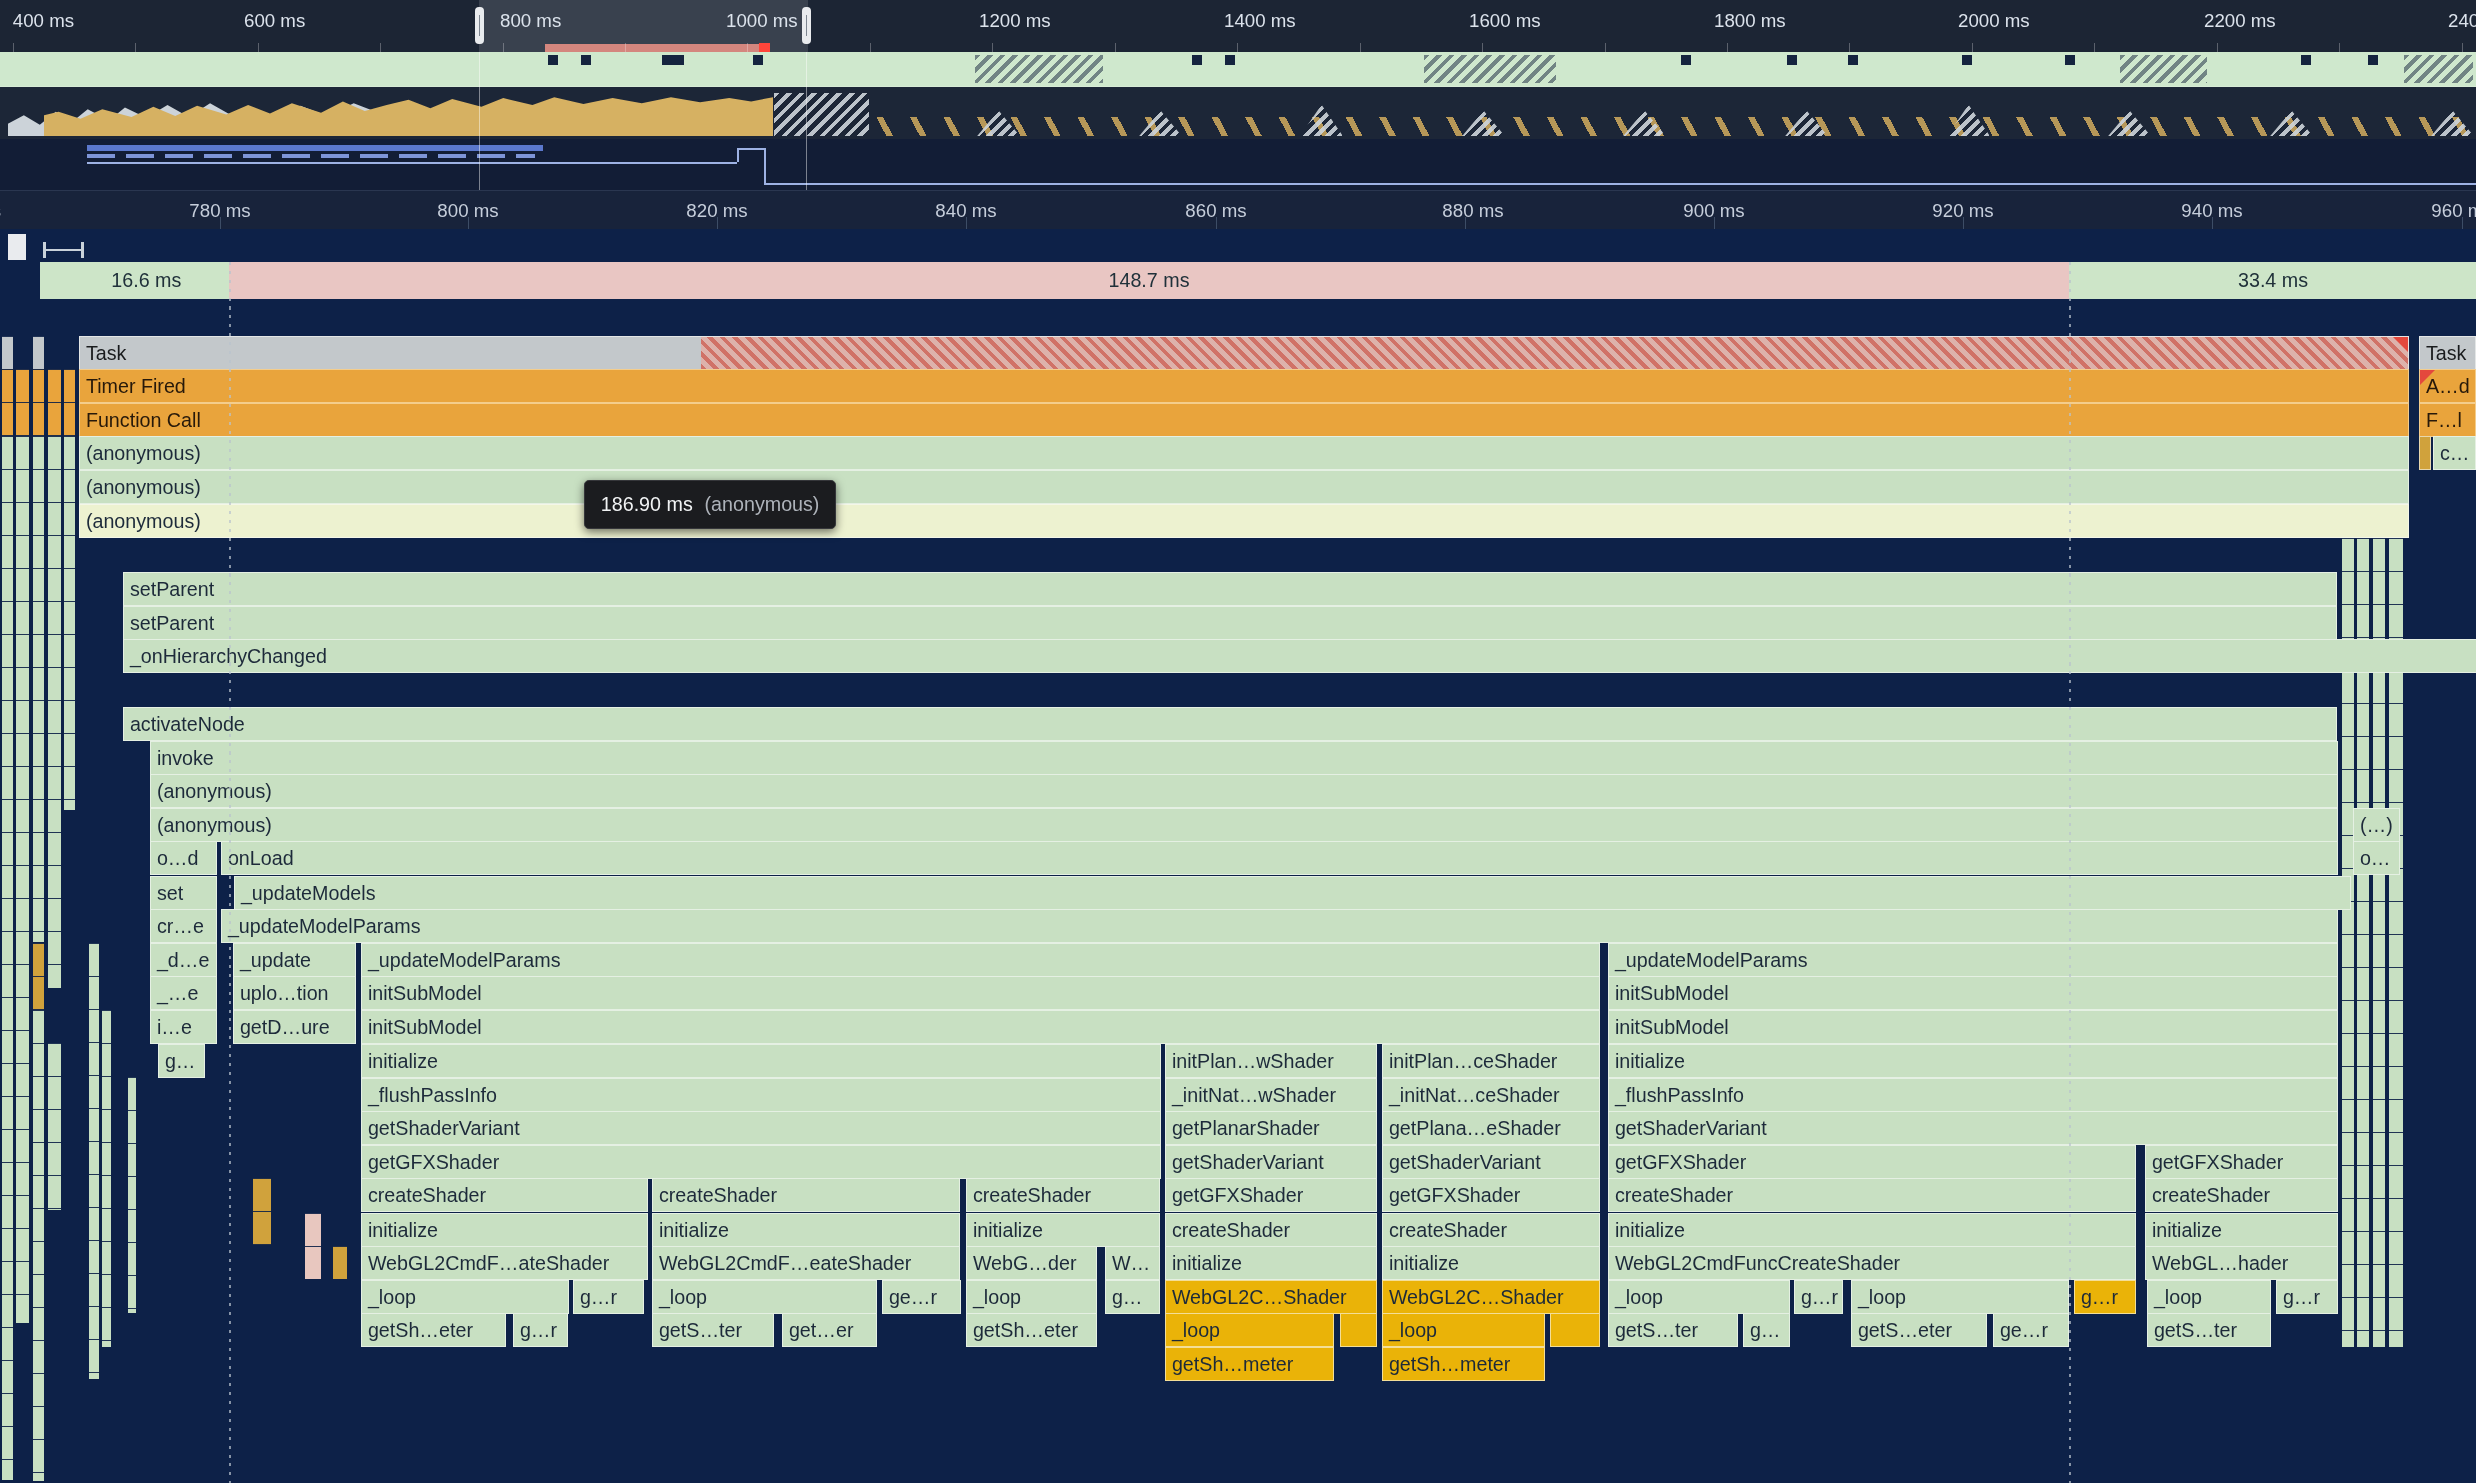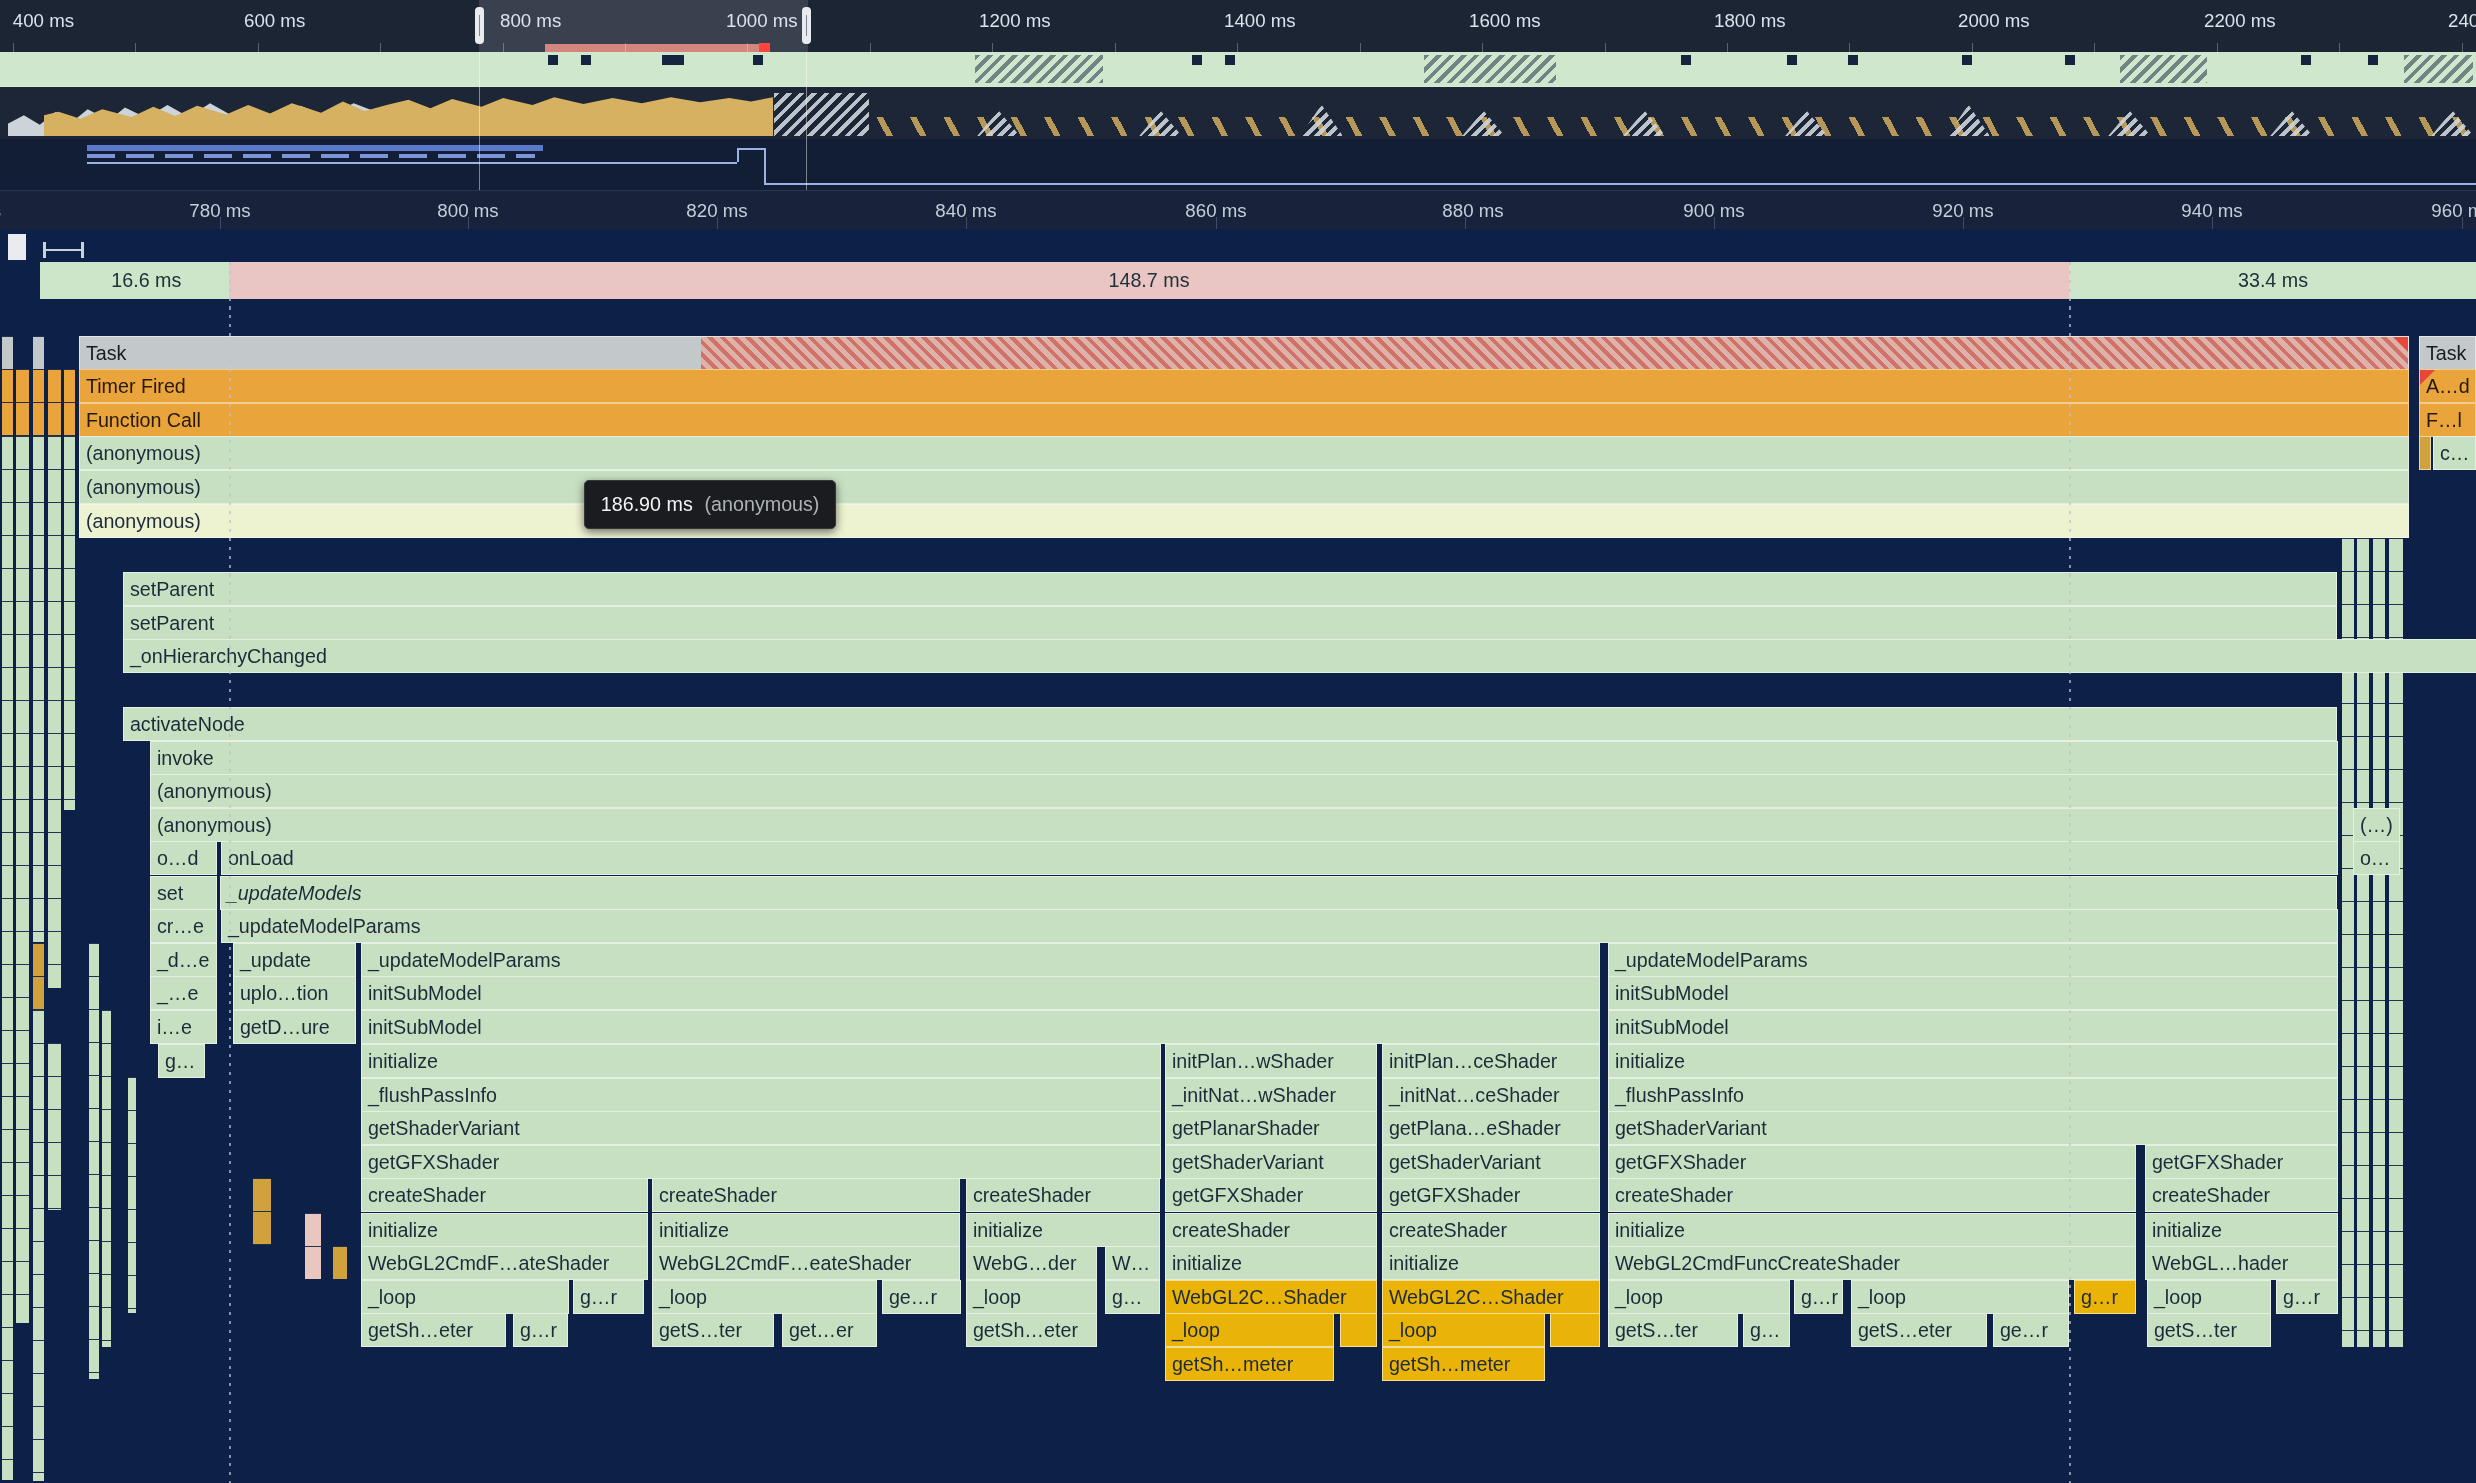--- a/index.html
+++ b/index.html
@@ -262,21 +262,21 @@
       <div class="bar green" style="left: 123px; top: 639px; width: 2370px;">_onHierarchyChanged</div>
       <div class="bar green" style="left: 123px; top: 707px; width: 2214px;">activateNode</div>
       <div class="bar green" style="left: 150px; top: 741px; width: 2188px;">invoke</div>
       <div class="bar green" style="left: 150px; top: 774px; width: 2188px;">(anonymous)</div>
       <div class="bar green" style="left: 150px; top: 808px; width: 2188px;">(anonymous)</div>
       <div class="bar green" style="left: 2353px; top: 808px; width: 47px;">(…)</div>
       <div class="bar green" style="left: 150px; top: 841px; width: 67px;">o…d</div>
       <div class="bar green" style="left: 221px; top: 841px; width: 2117px;">onLoad</div>
       <div class="bar green" style="left: 2353px; top: 841px; width: 47px;">o…</div>
       <div class="bar green" style="left: 150px; top: 876px; width: 67px;">set</div>
-      <div class="bar green" style="left: 220px; top: 876px; width: 2117px; font-style: italic;">_updateModels</div>
+      <div class="bar green" style="left: 234px; top: 876px; width: 2117px;">_updateModels</div>
       <div class="bar green" style="left: 150px; top: 909px; width: 67px;">cr…e</div>
       <div class="bar green" style="left: 221px; top: 909px; width: 2117px;">_updateModelParams</div>
       <div class="bar green" style="left: 150px; top: 943px; width: 67px;">_d…e</div>
       <div class="bar green" style="left: 233px; top: 943px; width: 123px;">_update</div>
       <div class="bar green" style="left: 361px; top: 943px; width: 1239px;">_updateModelParams</div>
       <div class="bar green" style="left: 1608px; top: 943px; width: 730px;">_updateModelParams</div>
       <div class="bar green" style="left: 150px; top: 976px; width: 67px;">_…e</div>
       <div class="bar green" style="left: 233px; top: 976px; width: 123px;">uplo…tion</div>
       <div class="bar green" style="left: 361px; top: 976px; width: 1239px;">initSubModel</div>
       <div class="bar green" style="left: 1608px; top: 976px; width: 730px;">initSubModel</div>

